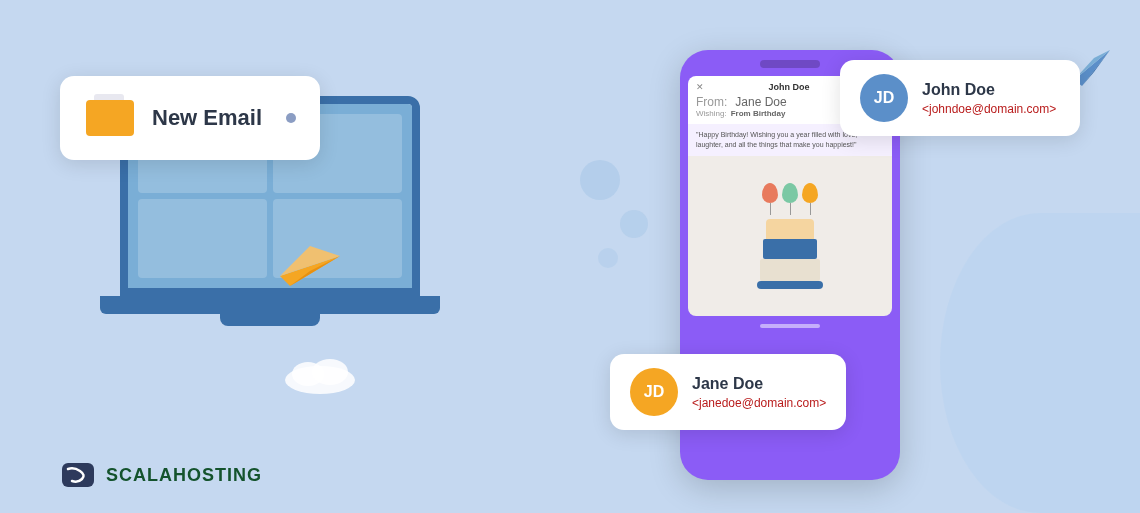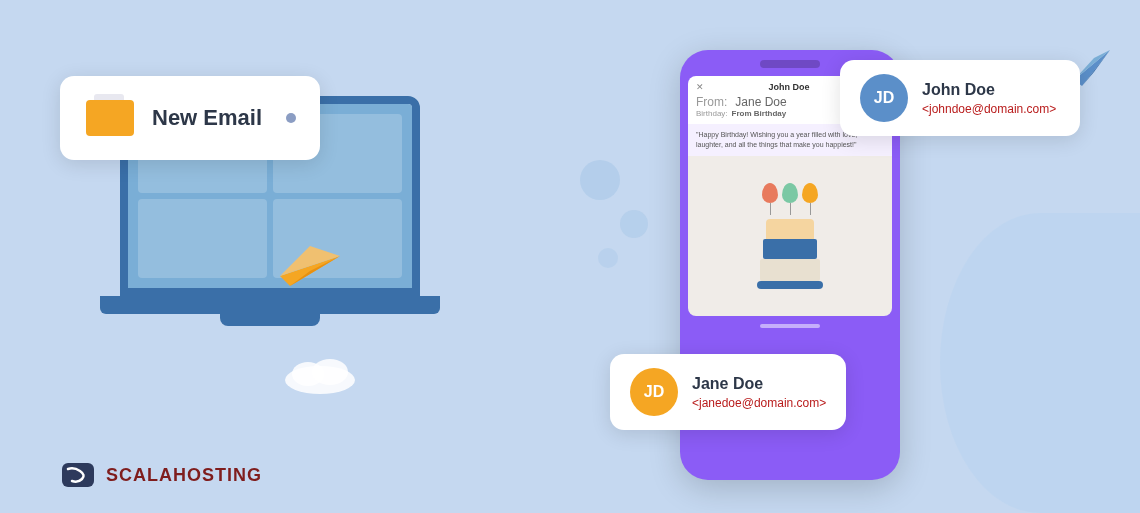--- a/index.html
+++ b/index.html
@@ -163,21 +163,21 @@
       gap: 10px;
       z-index: 10;
     }
     .logo-icon {
       width: 36px;
       height: 28px;
     }
     .logo-text {
       font-size: 18px;
       font-weight: 800;
-      color: #7f1d1d;
+      color: #14532d;
       letter-spacing: 1px;
     }
 
     
     .right-section {
       position: absolute;
       right: 60px;
       top: 20px;
       width: 480px;
       height: 490px;
@@ -499,21 +499,21 @@
       <div class="phone-header-row">
         <span style="font-size:9px;color:#888;">✕</span>
         <span style="font-size:9px;color:#333;font-weight:600;">John Doe</span>
         <span style="font-size:9px;color:#5b8fc9;">•••</span>
       </div>
       <div class="phone-from-row">
         <span style="color:#999;">From:</span>
         <span>Jane Doe</span>
       </div>
       <div class="phone-subject-row">
-        <span style="color:#999;">Birthday:</span>
+        <span style="color:#999;">Wishing:</span>
         <span style="font-weight:600;">From Birthday</span>
       </div>
     </div>
 
     <div class="phone-body">
       <p>"Happy Birthday! Wishing you a year filled with love, laughter, and all the things that make you happiest!"</p>
     </div>
 
     <div class="phone-image-area">
       <div class="cake-scene">

